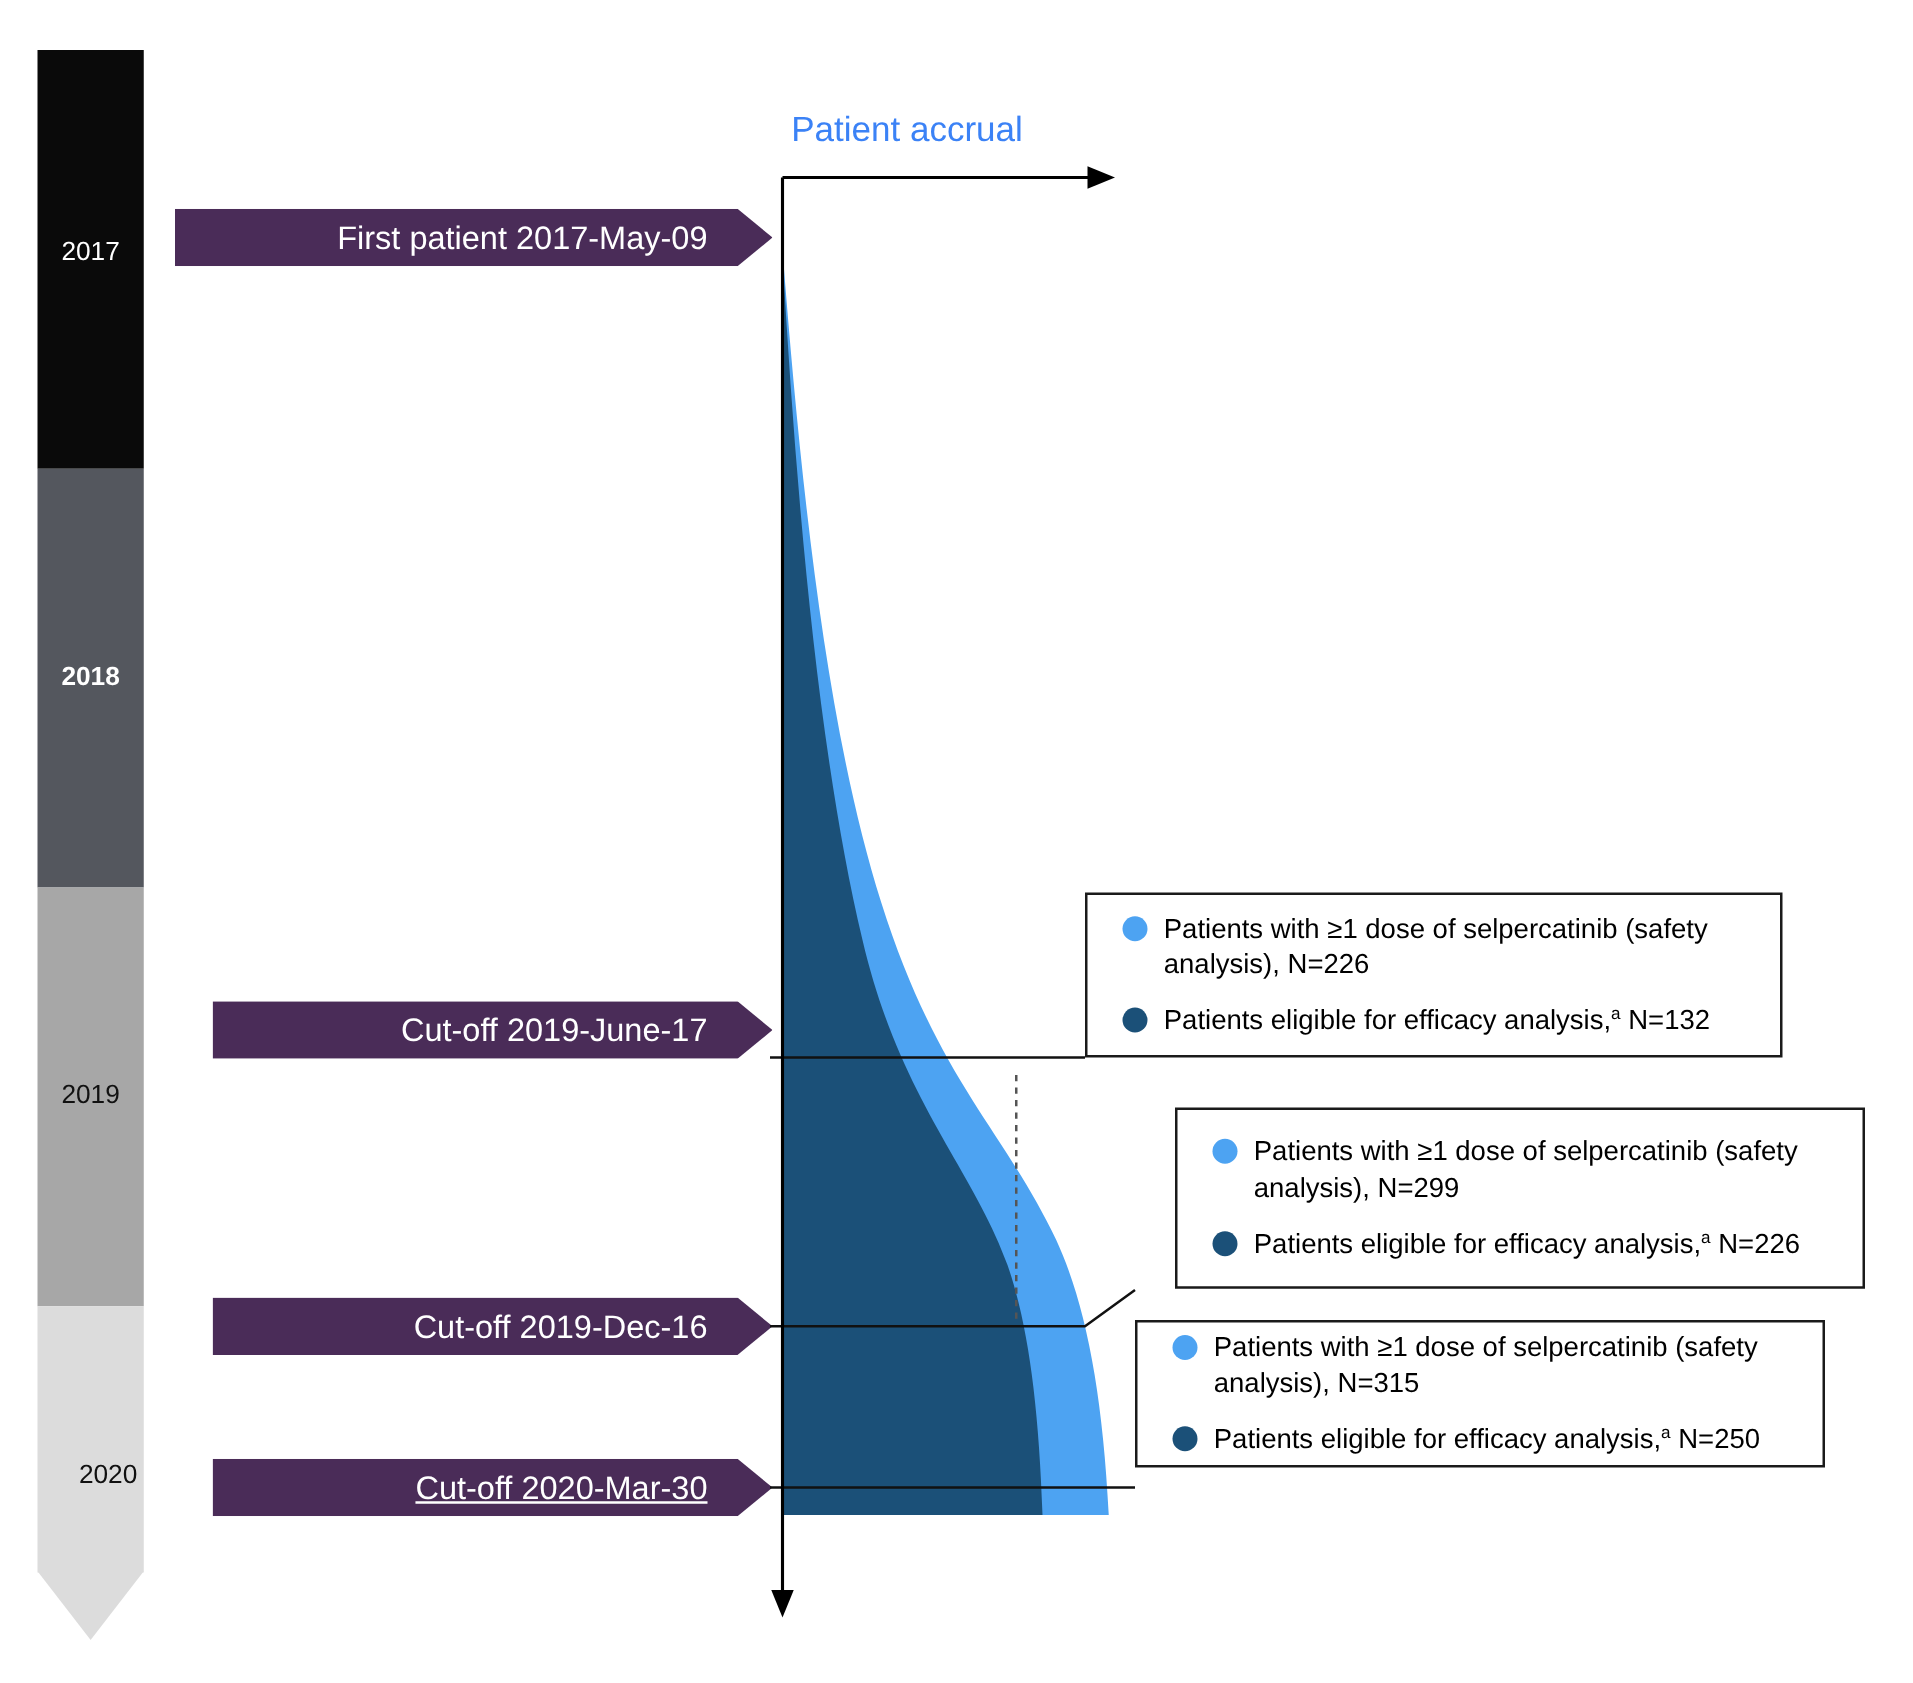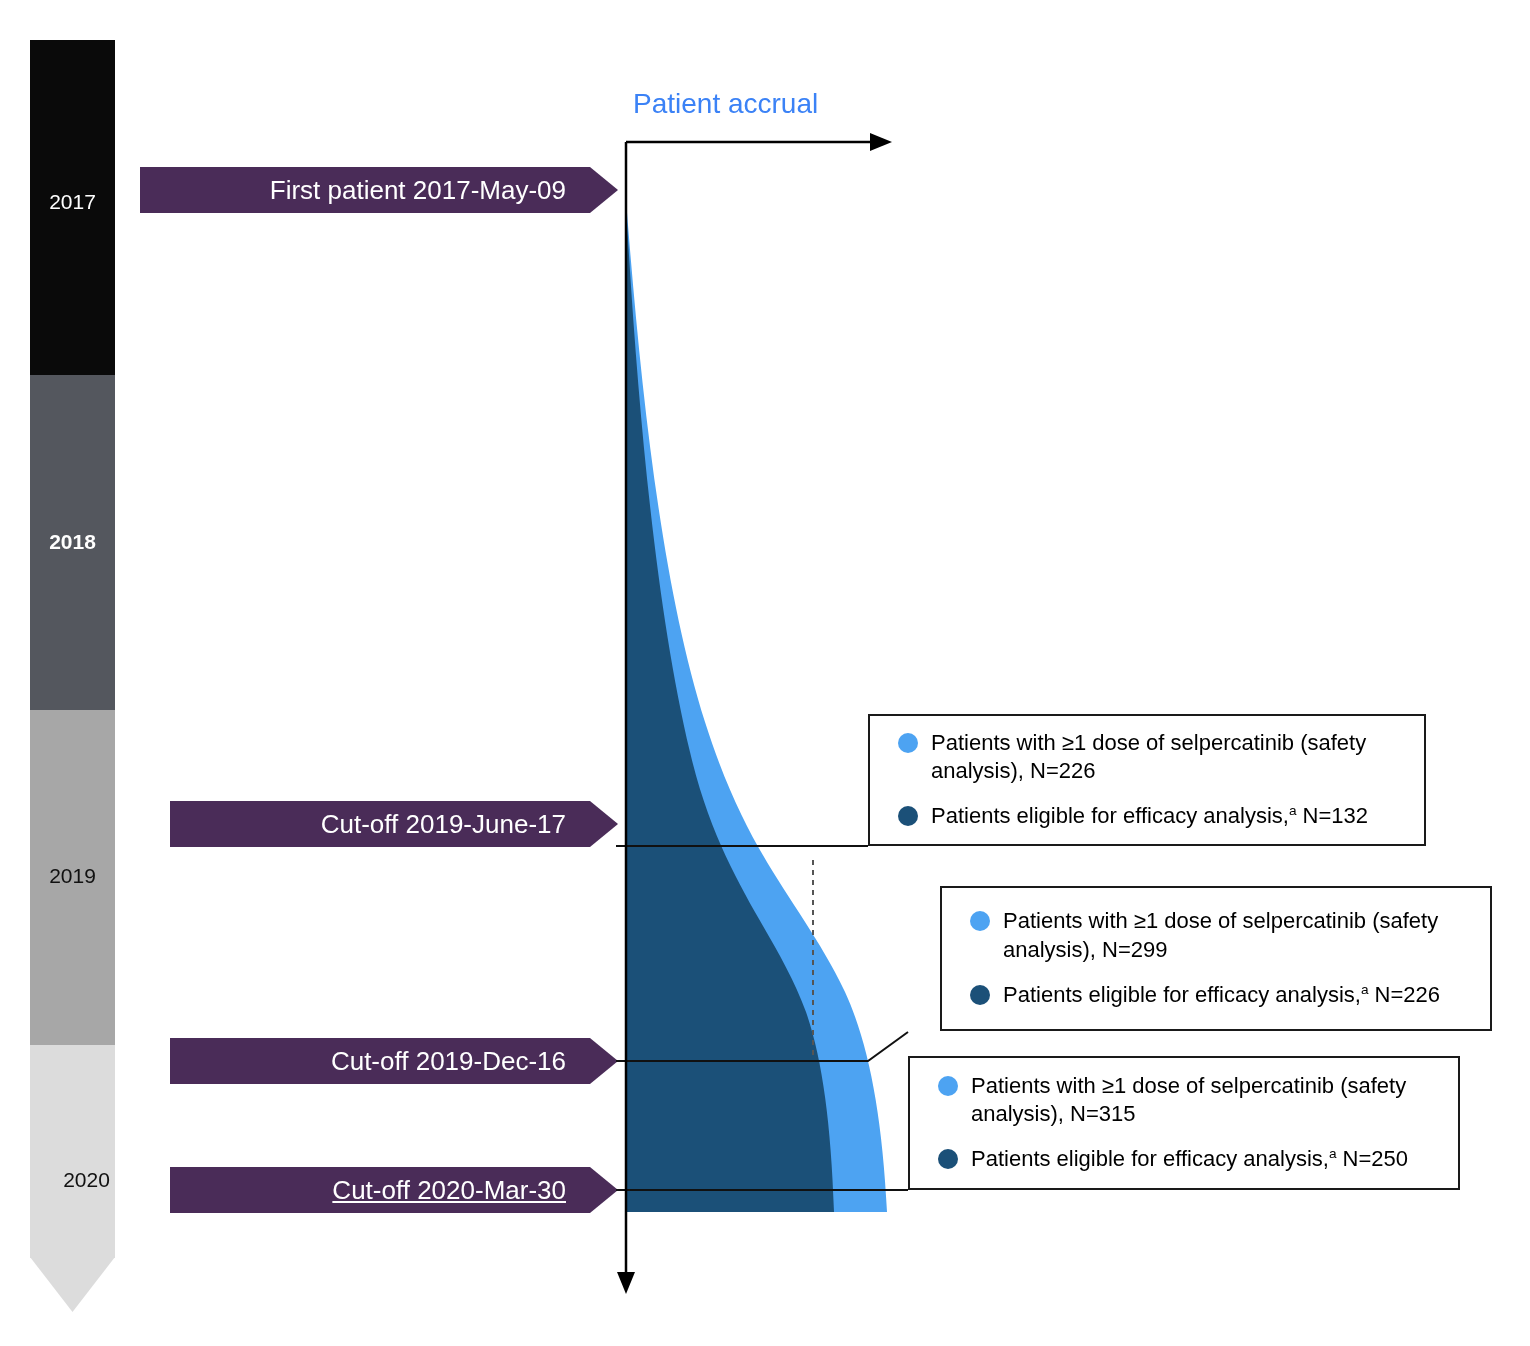--- a/index.html
+++ b/index.html
@@ -38,21 +38,21 @@
 
   
   svg.overlay { position: absolute; left: 0; top: 0; }
 
   
   .legend { position: absolute; background: #ffffff; border: 2px solid #1a1a1a;
             padding: 12px 28px; display: flex; flex-direction: column;
             justify-content: center; gap: 16px; }
   .lb-0 { left: 868px; top: 714px; width: 558px; height: 132px; }
   .lb-1 { left: 908px; top: 886px; width: 552px; height: 145px; margin-left: 32px; }
-  .lb-2 { left: 908px; top: 1056px; width: 552px; height: 134px; }
+  .lb-2 { left: 908px; top: 1056px; width: 552px; height: 118px; }
   .legend-item { display: flex; align-items: flex-start; gap: 13px;
                  font-size: 22px; line-height: 1.3; color: #000; }
   .dot { width: 20px; height: 20px; border-radius: 50%; flex: 0 0 20px; margin-top: 4px; }
   .dot-safety   { background: var(--safety, #4da3f2); }
   .dot-efficacy { background: var(--efficacy, #1b5078); }
   .legend-item sup { font-size: 0.62em; }
 </style>
 </head>
 <body>
 

